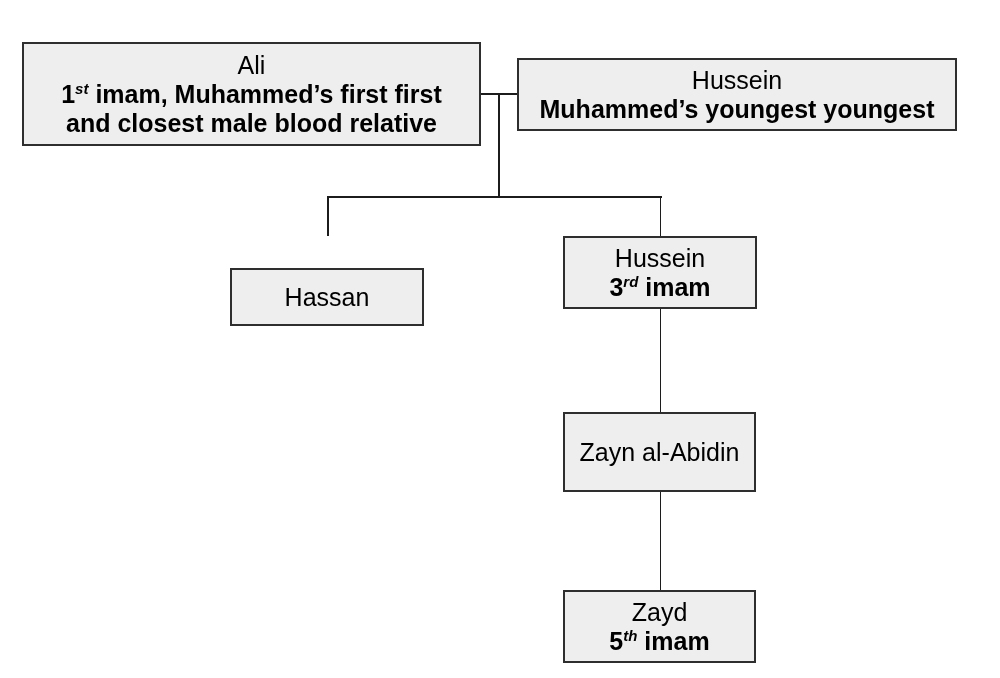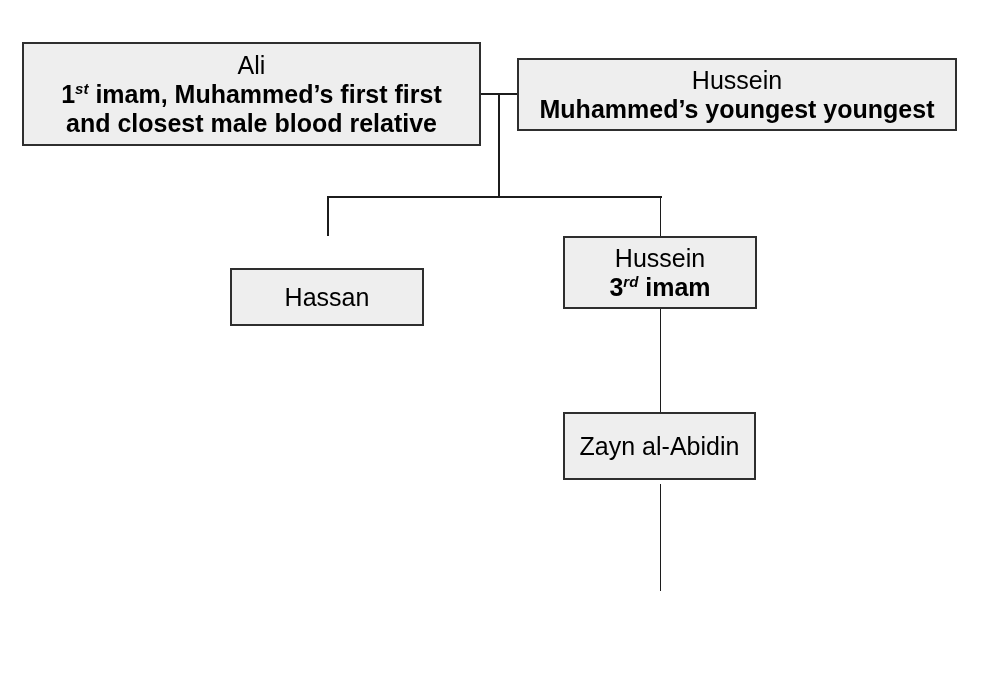--- a/index.html
+++ b/index.html
@@ -81,19 +81,24 @@
     <div class="node-name">Hassan</div>
 
   </div>
 
   <div class="node" style="left:563px; top:236px; width:194px; height:73px;">
     <div class="node-name">Hussein</div>
     <div class="node-role"><span>3</span><sup>rd</sup><span> imam</span></div>
 
   </div>
 
-  <div class="node" style="left:563px; top:412px; width:193px; height:68px;">
+  <div class="node" style="left:563px; top:412px; width:193px; height:80px;">
     <div class="node-name">Zayn al-Abidin</div>
 
   </div>
 
+  <div class="node" style="left:563px; top:590px; width:193px; height:73px;">
+    <div class="node-name">Zayd</div>
+    <div class="node-role"><span>5</span><sup>th</sup><span> imam</span></div>
+
+  </div>
 
 </div>
 
 </body></html>

